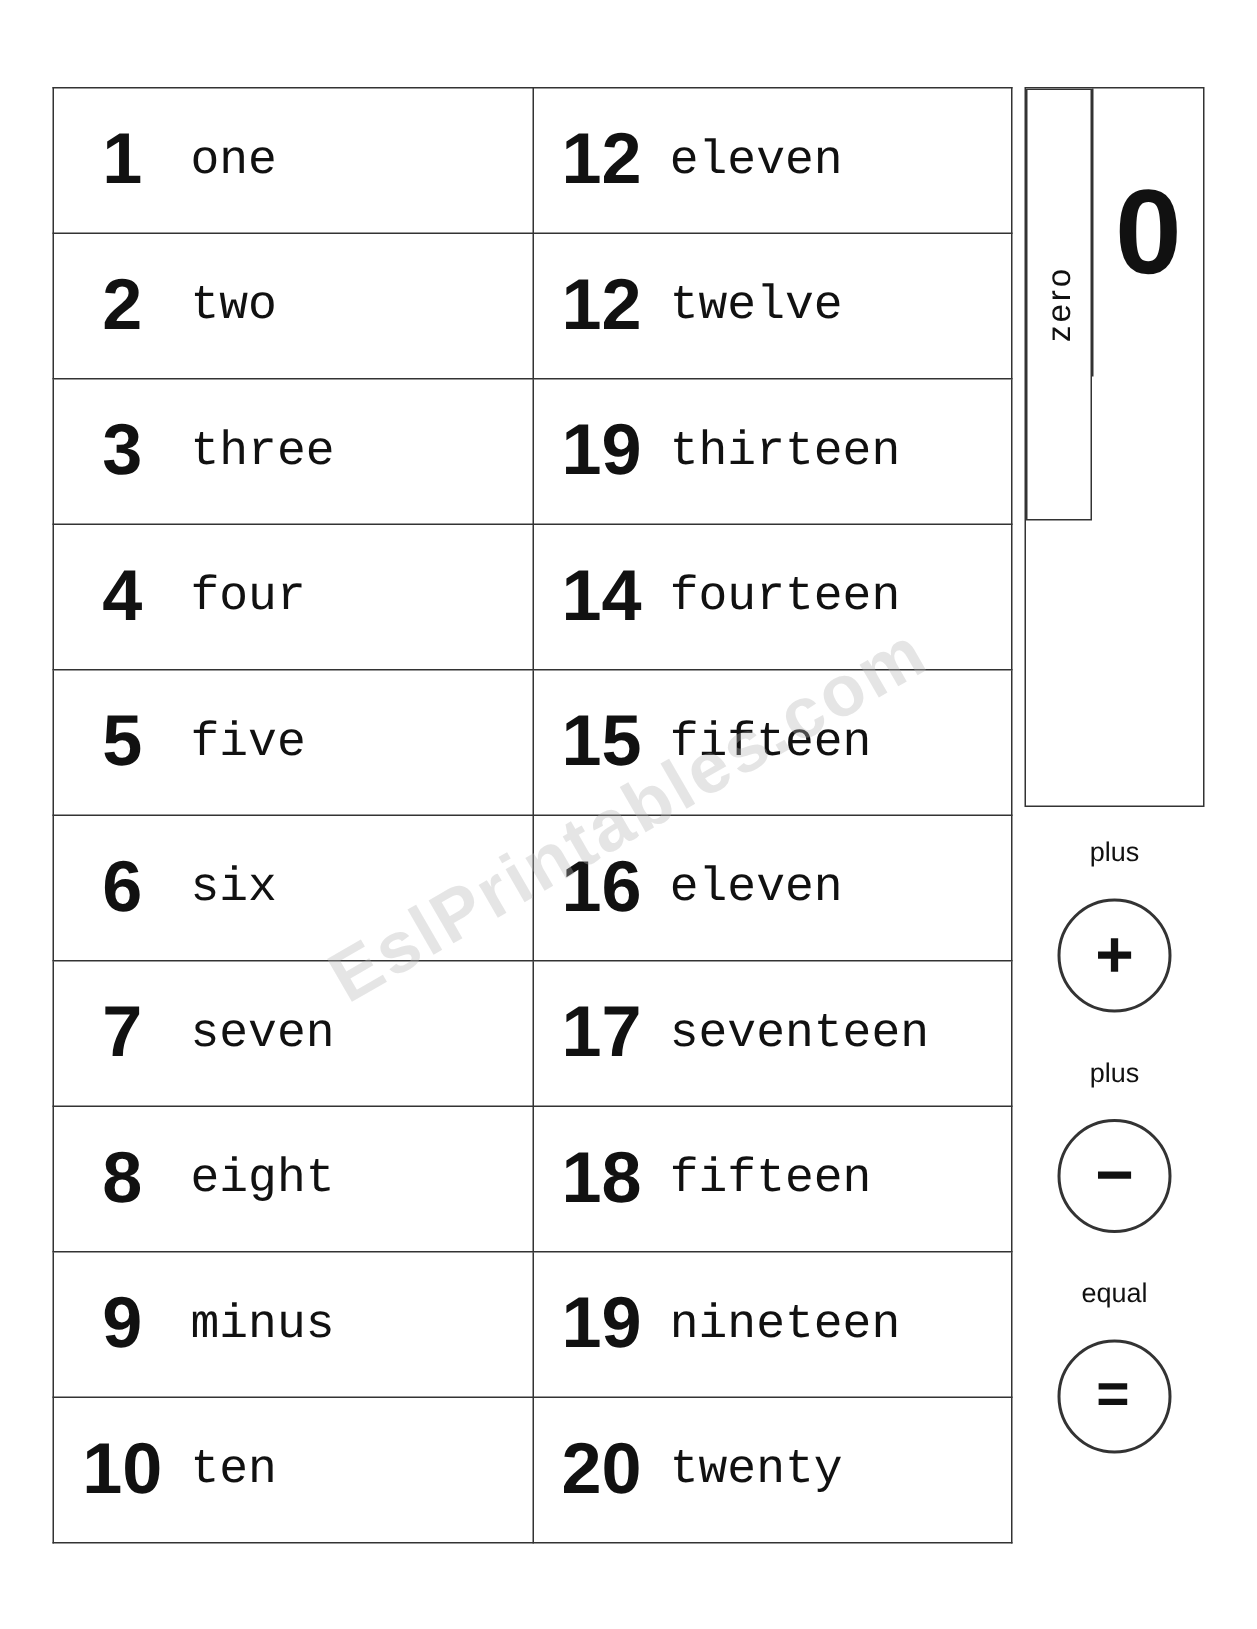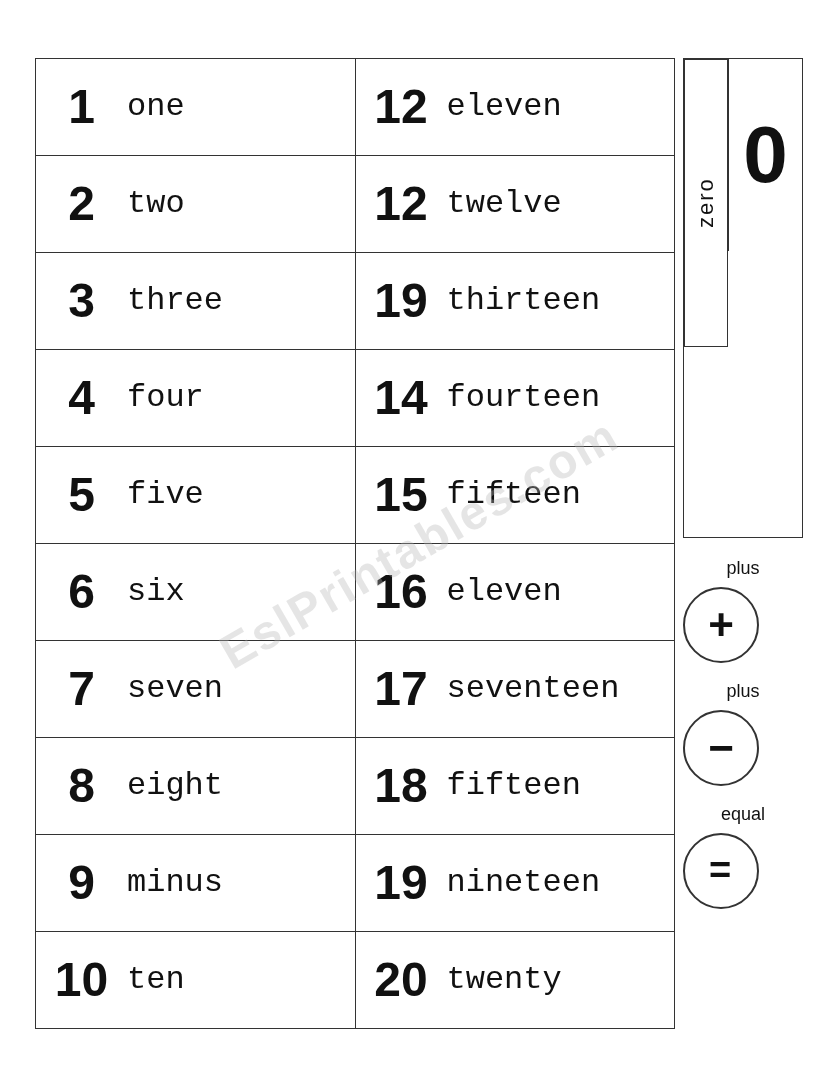--- a/index.html
+++ b/index.html
@@ -87,21 +87,22 @@
       width: 100%;
       height: 192px;
       display: flex;
       align-items: center;
       justify-content: center;
     }
     .symbol-section {
       margin-top: 10px;
       display: flex;
       flex-direction: column;
-      gap: 4px;
+      align-items: center;
+      gap: 16px;
       width: 100%;
     }
     .symbol-label {
       font-size: 18px;
       font-family: Arial, sans-serif;
       color: #111;
       margin-top: 10px;
       margin-bottom: 4px;
       text-align: center;
     }

